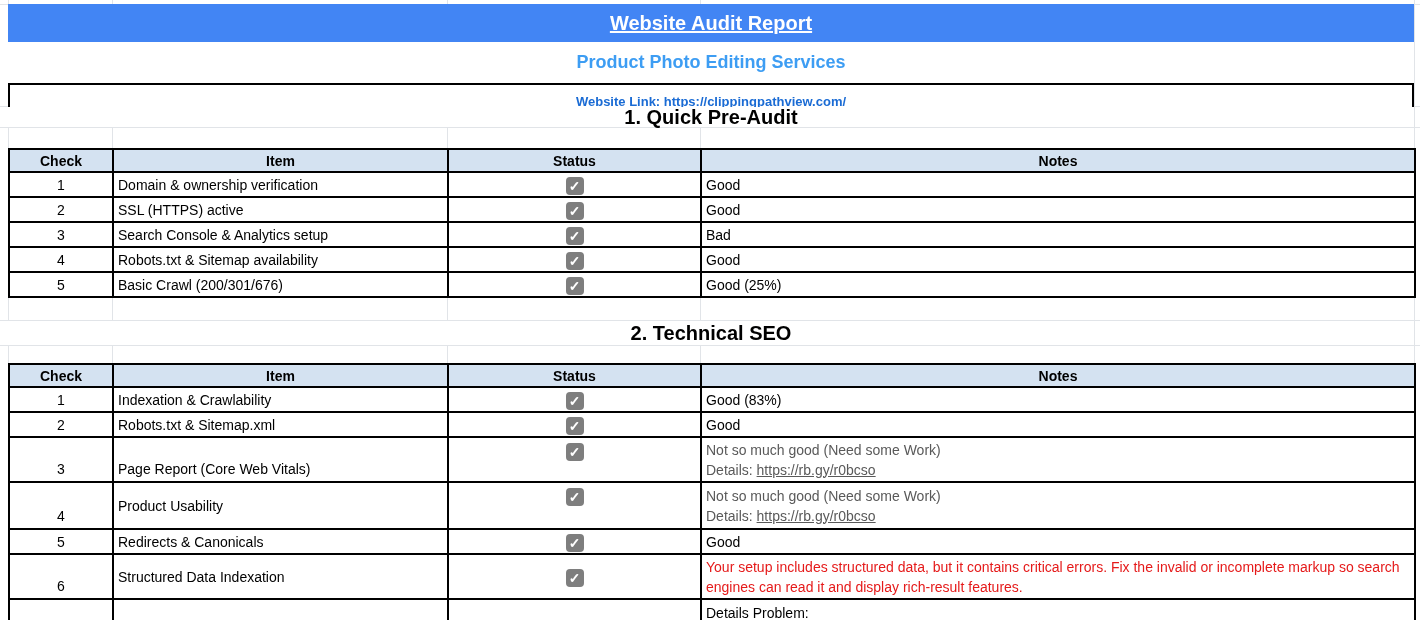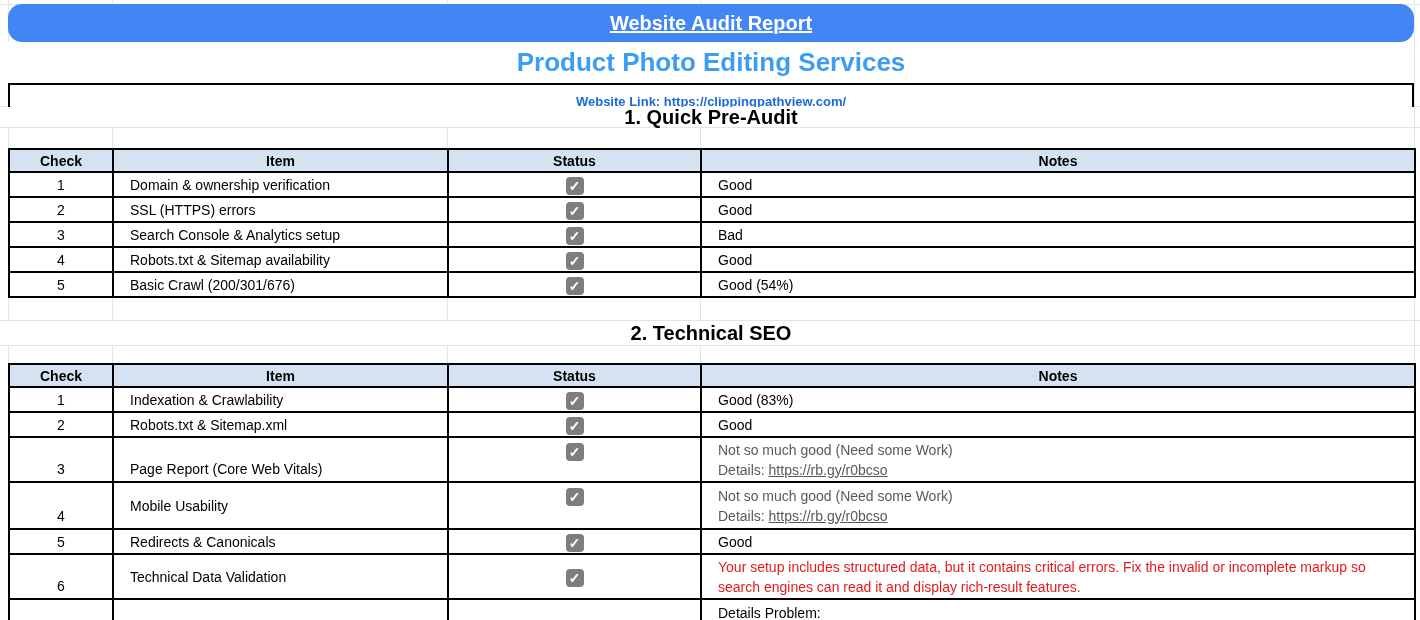--- a/index.html
+++ b/index.html
@@ -7,29 +7,29 @@
     width:1420px;height:620px;overflow:hidden;background:#ffffff;
     font-family:"Liberation Sans", sans-serif;position:relative;color:#000;
   }
   
   .vline{position:absolute;top:0;bottom:0;width:1px;background:#e1e4e8;z-index:0;}
   .hline{position:absolute;left:0;width:1420px;height:1px;background:#e1e4e8;z-index:0;}
 
   
   .bar{
     position:absolute;left:8px;top:4px;width:1406px;height:38px;background:#4285f4;z-index:1;
-    display:flex;align-items:center;justify-content:center;border-radius:14px;
+    display:flex;align-items:center;justify-content:center;
   }
   .bar-title{color:#ffffff;font-size:20px;font-weight:bold;text-decoration:underline;}
 
   .subtitle-row{
     position:absolute;left:8px;top:42px;width:1406px;height:41px;background:#ffffff;z-index:1;
     display:flex;align-items:center;justify-content:center;
   }
-  .subtitle{color:#3d9df3;font-size:26px;font-weight:bold;}
+  .subtitle{color:#3d9df3;font-size:18px;font-weight:bold;}
 
   .linkbox{
     position:absolute;left:8px;top:83px;width:1406px;height:36px;background:#ffffff;z-index:1;
     border:2px solid #000;box-sizing:border-box;
     display:flex;align-items:center;justify-content:center;
   }
   .linkbox a{color:#1a6bd4;font-size:13px;font-weight:bold;text-decoration:underline;}
 
   .sechead{
     position:absolute;left:8px;width:1406px;background:#ffffff;z-index:1;
@@ -40,21 +40,21 @@
   #sec2-heading{top:321px;height:24px;text-align:right;}
 
   
   table{
     position:absolute;left:8px;width:1406px;z-index:1;background:#ffffff;
     border-collapse:collapse;table-layout:fixed;
   }
   #table1{top:148px;}
   #table2{top:363px;}
   th,td{
-    border:2px solid #000;padding:0 16px;font-size:14px;line-height:20px;
+    border:2px solid #000;padding:0 4px;font-size:14px;line-height:20px;
     overflow:hidden;vertical-align:middle;
   }
   th{background:#d4e2f1;font-weight:bold;text-align:center;height:21px;}
   td.check{text-align:center;}
   td.status{text-align:center;}
   .cb{
     display:inline-flex;width:18px;height:18px;background:#7e7e7e;border-radius:4px;
     color:#fff;align-items:center;justify-content:center;
     font-size:14px;font-weight:bold;line-height:1;vertical-align:middle;
   }
@@ -107,41 +107,41 @@
     <th>Notes</th>
   </tr>
   <tr style="height:25px">
     <td class="check">1</td>
     <td>Domain &amp; ownership verification</td>
     <td class="status"><span class="cb">✓</span></td>
     <td>Good</td>
   </tr>
   <tr style="height:25px">
     <td class="check">2</td>
-    <td>SSL (HTTPS) errors</td>
+    <td>SSL (HTTPS) active</td>
     <td class="status"><span class="cb">✓</span></td>
     <td>Good</td>
   </tr>
   <tr style="height:25px">
     <td class="check">3</td>
     <td>Search Console &amp; Analytics setup</td>
     <td class="status"><span class="cb">✓</span></td>
     <td>Bad</td>
   </tr>
   <tr style="height:25px">
     <td class="check">4</td>
     <td>Robots.txt &amp; Sitemap availability</td>
     <td class="status"><span class="cb">✓</span></td>
     <td>Good</td>
   </tr>
   <tr style="height:25px">
     <td class="check">5</td>
     <td>Basic Crawl (200/301/676)</td>
     <td class="status"><span class="cb">✓</span></td>
-    <td>Good (54%)</td>
+    <td>Good (25%)</td>
   </tr>
 </tbody>
   </table>
 
 <div class="sechead" id="sec2-heading">2. Technical SEO</div>
 
 <table id="table2">
   <colgroup>
       <col style="width:104px">
       <col style="width:335px">
@@ -171,36 +171,36 @@
     <td class="check vb">3</td>
     <td class="vb">Page Report (Core Web Vitals)</td>
     <td class="status vt"><span class="cb">✓</span></td>
     <td>
       <div class="muted">Not so much good (Need some Work)</div>
       <div class="muted"><span>Details: </span><a href="#">https://rb.gy/r0bcso</a></div>
     </td>
   </tr>
   <tr style="height:47px">
     <td class="check vb">4</td>
-    <td>Mobile Usability</td>
+    <td>Product Usability</td>
     <td class="status vt"><span class="cb">✓</span></td>
     <td>
       <div class="muted">Not so much good (Need some Work)</div>
       <div class="muted"><span>Details: </span><a href="#">https://rb.gy/r0bcso</a></div>
     </td>
   </tr>
   <tr style="height:25px">
     <td class="check">5</td>
     <td>Redirects &amp; Canonicals</td>
     <td class="status"><span class="cb">✓</span></td>
     <td>Good</td>
   </tr>
   <tr style="height:45px">
     <td class="check vb">6</td>
-    <td>Technical Data Validation</td>
+    <td>Structured Data Indexation</td>
     <td class="status"><span class="cb">✓</span></td>
     <td><span class="red">Your setup includes structured data, but it contains critical errors. Fix the invalid or incomplete markup so search engines can read it and display rich-result features.</span></td>
   </tr>
   <tr style="height:40px">
     <td class="check"></td>
     <td></td>
     <td class="status"></td>
     <td class="vt">Details Problem:</td>
   </tr>
 </tbody>

